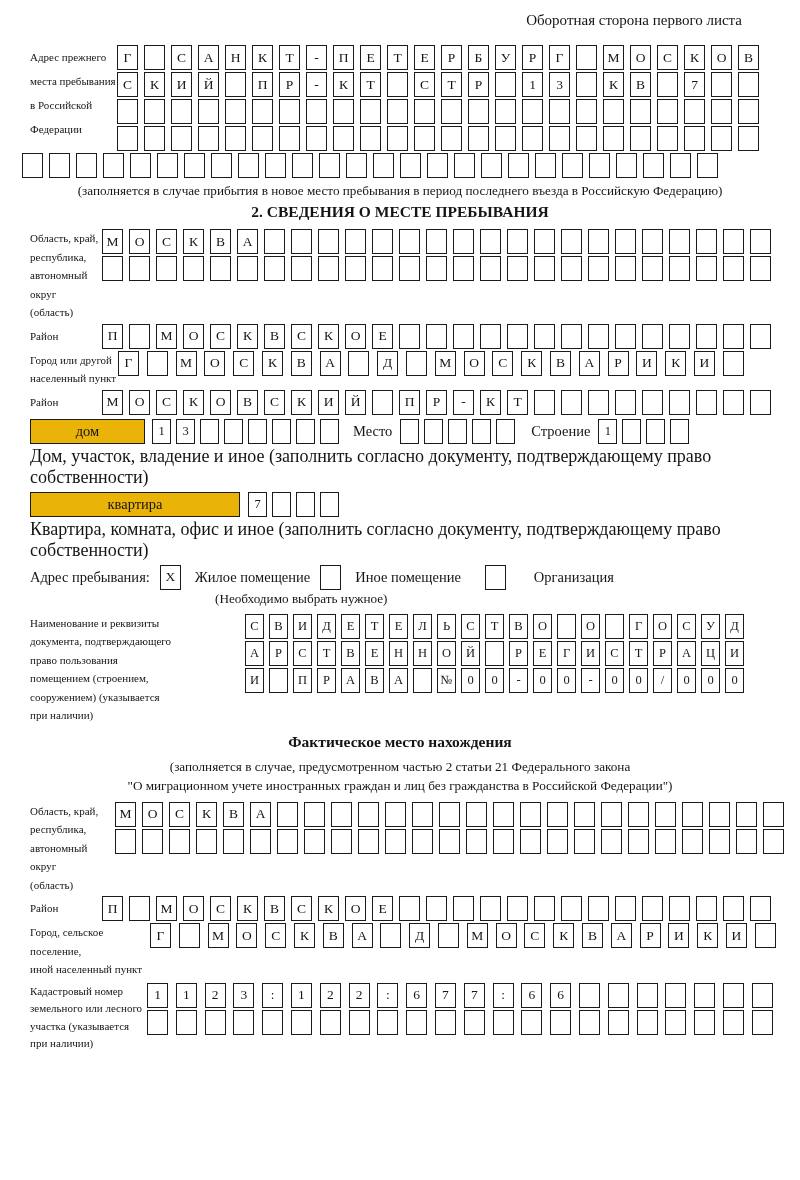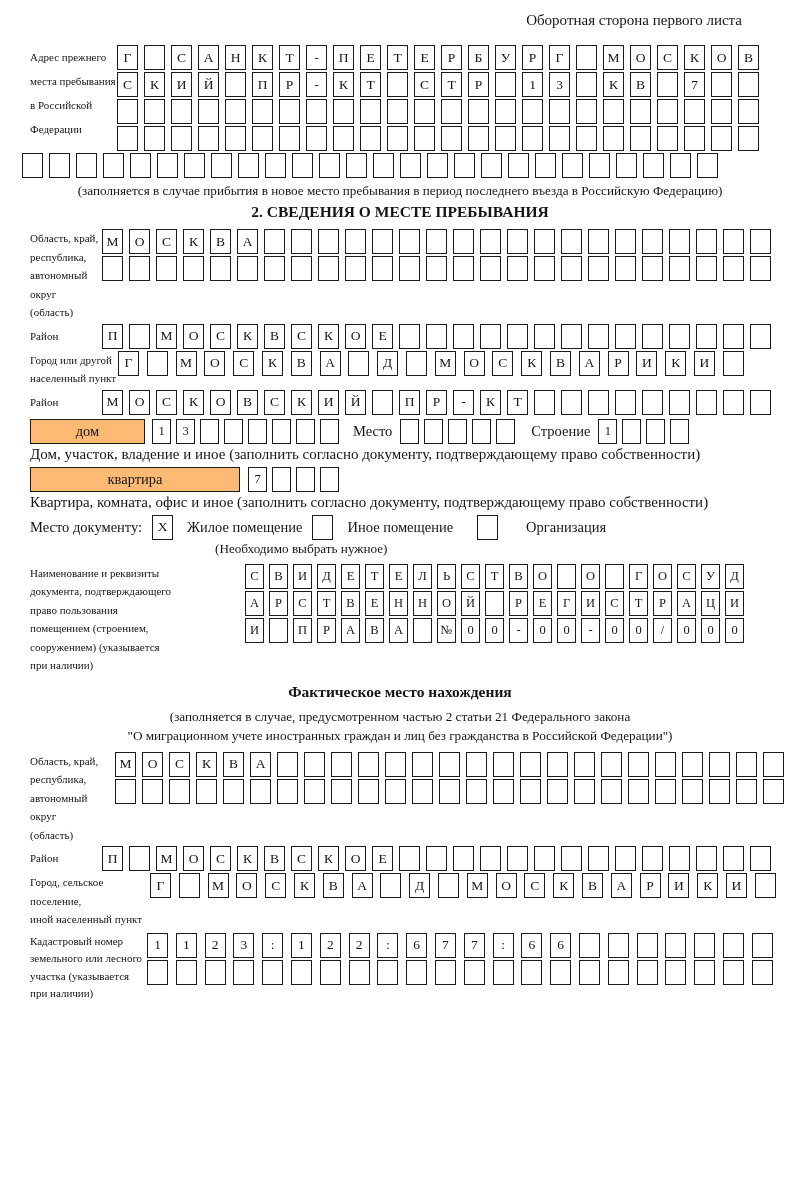--- a/index.html
+++ b/index.html
@@ -34,26 +34,26 @@
     flex: 0 0 auto;
     width: 21px; height: 25px;
     border: 1.6px solid #1b1b1b;
     display: inline-flex; align-items: center; justify-content: center;
     font-size: 13.5px; line-height: 1; background: #fff;
   }
   .cells.tight .cell { width: 19px; font-size: 12.5px; }
 
   .note { font-size: 13.2px; text-align: center; }
   .sec-title { font-size: 15.5px; font-weight: bold; text-align: center; }
-  .caption { font-size: 15px; margin-top: 2px; }
+  .caption { font-size: 18px; margin-top: 2px; }
 
   .field-box {
     height: 25px; border: 1.6px solid #1b1b1b;
     display: inline-flex; align-items: center; justify-content: center;
-    font-size: 14.5px; flex: 0 0 auto; background: #fdba74;
+    font-size: 14.5px; flex: 0 0 auto; background: #eab308;
   }
   .box-dom { width: 115px; }
   .box-kv  { width: 210px; }
 
   .block-prev .lbl { line-height: 24px; }
 
   .mb2 { margin-bottom: 2px; } .mb4 { margin-bottom: 4px; } .mb6 { margin-bottom: 6px; }
   .mb8 { margin-bottom: 8px; }
 
   .extra-row { margin-left: -8px; margin-top: 2px; margin-bottom: 5px; }
@@ -407,21 +407,21 @@
     <div class="cells tight" style="margin-left:8px">
         <span class="cell">7</span>
         <span class="cell"></span>
         <span class="cell"></span>
         <span class="cell"></span>
       </div>
   </div>
   <div class="caption mb4">Квартира, комната, офис и иное (заполнить согласно документу, подтверждающему право собственности)</div>
 
   <div class="frow stay-row">
-    <span class="inline-lbl">Место документу:</span>
+    <span class="inline-lbl">Адрес пребывания:</span>
     <span class="cell">X</span>
     <span class="inline-lbl">Жилое помещение</span>
     <span class="cell"></span>
     <span class="inline-lbl">Иное помещение</span>
     <span class="cell" style="margin-left:24px;margin-right:28px"></span>
     <span class="inline-lbl">Организация</span>
   </div>
   <div class="note stay-note">(Необходимо выбрать нужное)</div>
 
   <div class="frow mb6">

